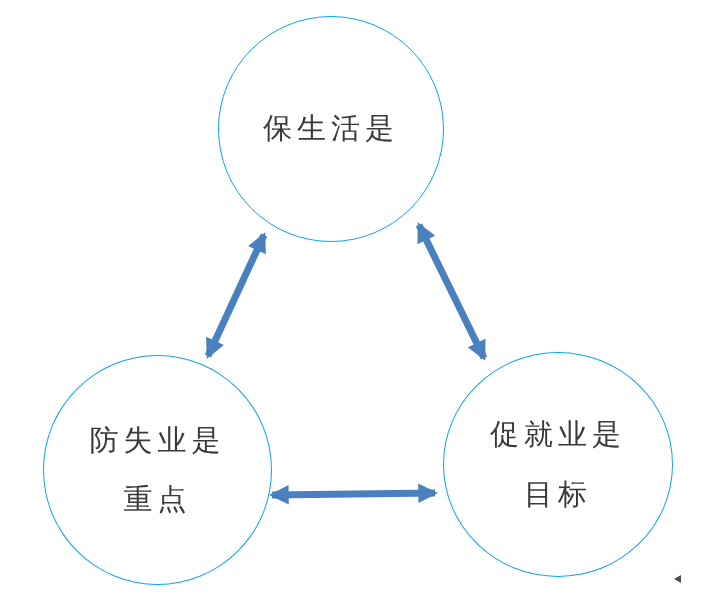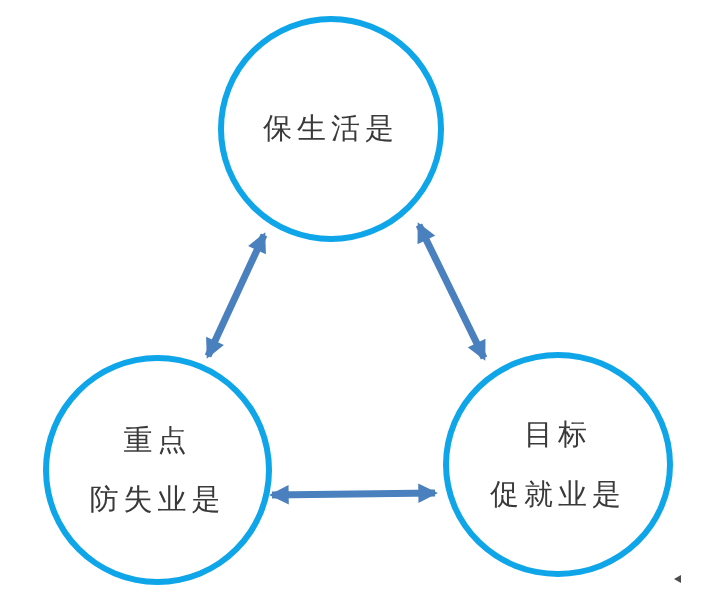--- a/index.html
+++ b/index.html
@@ -22,21 +22,21 @@
     width: 705px;
     height: 596px;
   }
   .arrow-line {
     stroke: #4a80bd;
     stroke-width: 7;
   }
   .node {
     position: absolute;
     box-sizing: border-box;
-    border: 6px solid #0ea5e9;
+    border: 1px solid #0ea5e9;
     border-radius: 50%;
     background: #ffffff;
     display: flex;
     flex-direction: column;
     align-items: center;
     justify-content: center;
     text-align: center;
     color: #3a3a3a;
     font-size: 29px;
     letter-spacing: 5px;
@@ -72,24 +72,24 @@
     <line class="arrow-line" x1="264" y1="235" x2="208" y2="356" marker-start="url(#ah)" marker-end="url(#ah)"></line>
     <line class="arrow-line" x1="419" y1="225" x2="484" y2="358" marker-start="url(#ah)" marker-end="url(#ah)"></line>
     <line class="arrow-line" x1="272" y1="495" x2="435" y2="493" marker-start="url(#ah)" marker-end="url(#ah)"></line>
   </svg>
 
   <div class="node node-top">
     <span>保生活是</span>
   </div>
 
   <div class="node node-left">
+    <span>防失业是</span>
     <span>重点</span>
-    <span>防失业是</span>
   </div>
 
   <div class="node node-right">
+    <span>促就业是</span>
     <span>目标</span>
-    <span>促就业是</span>
   </div>
 
   <div class="cursor-mark"></div>
 
 </div>
 
 </body></html>

